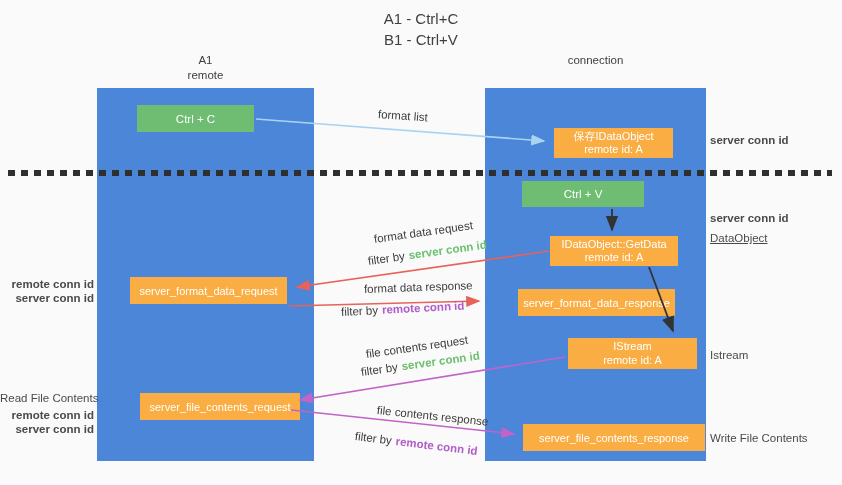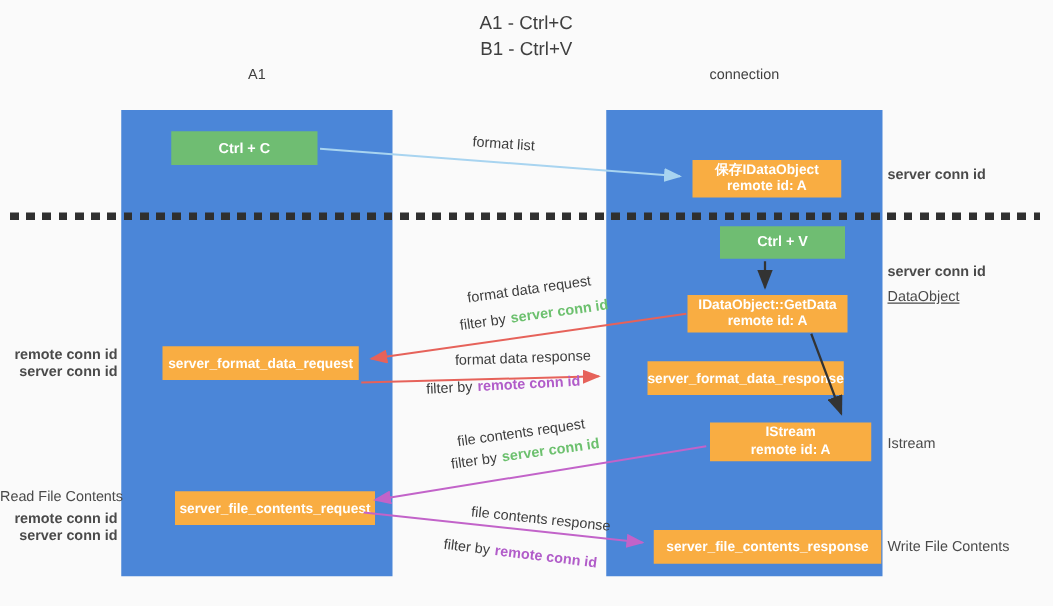--- a/index.html
+++ b/index.html
@@ -16,28 +16,28 @@
 
   .lane-header { position:absolute; top:53px; text-align:center; font-size:11.5px;
     line-height:15px; color:#3f3f3f; z-index:6; }
   .lh-left  { left:97px;  width:217px; }
   .lh-right { left:485px; width:221px; }
 
   .dotted-line { position:absolute; top:170px; left:8px; width:824px; height:6px; z-index:2;
     background:repeating-linear-gradient(90deg,#2f2f2f 0 7px,transparent 7px 13px); }
 
   .node { position:absolute; z-index:3; display:flex; flex-direction:column;
-    align-items:center; justify-content:center; text-align:center; color:#ffffff;font-weight:bold; }
+    align-items:center; justify-content:center; text-align:center; color:#ffffff; }
   .node-green  { background:#6fbd72; font-size:11.5px; }
   .node-orange { background:#f9ad42; font-size:11px; }
   .two-line { font-size:11px; line-height:13.5px; }
 
   .n-ctrl-c   { left:137px; top:105px; width:117px; height:27px; }
   .n-save     { left:554px; top:128px; width:119px; height:30px; }
-  .n-ctrl-v   { left:576px; top:181px; width:100px; height:26px; }
+  .n-ctrl-v   { left:522px; top:181px; width:122px; height:26px; }
   .n-getdata  { left:550px; top:236px; width:128px; height:30px; }
   .n-fmt-req  { left:130px; top:277px; width:157px; height:27px; }
   .n-fmt-res  { left:487px; top:289px; width:157px; height:27px;margin-left:31px; }
   .n-istream  { left:568px; top:338px; width:129px; height:31px; }
   .n-file-req { left:128px; top:393px; width:160px; height:27px;margin-left:12px; }
   .n-file-res { left:523px; top:424px; width:182px; height:27px; }
 
   svg.arrows { position:absolute; top:0; left:0; z-index:4; pointer-events:none; }
 
   .alabel { position:absolute; z-index:5; font-size:11.5px; color:#3d3d3d;
@@ -56,20 +56,21 @@
 
 <div class="stage">
 
   <div class="title">
     <div>A1 - Ctrl+C</div>
     <div>B1 - Ctrl+V</div>
   </div>
 
   <div class="lane-header lh-left">
     <div>A1</div>
+    <div>remote</div>
   </div>
   <div class="lane-header lh-right">
     <div>connection</div>
   </div>
 
   <div class="lane lane-left"></div>
   <div class="lane lane-right"></div>
 
   <div class="dotted-line"></div>
 

